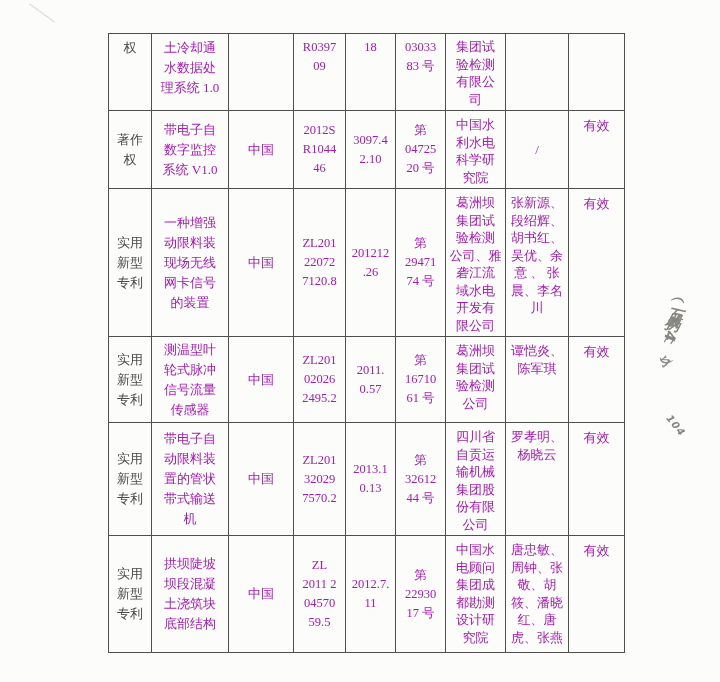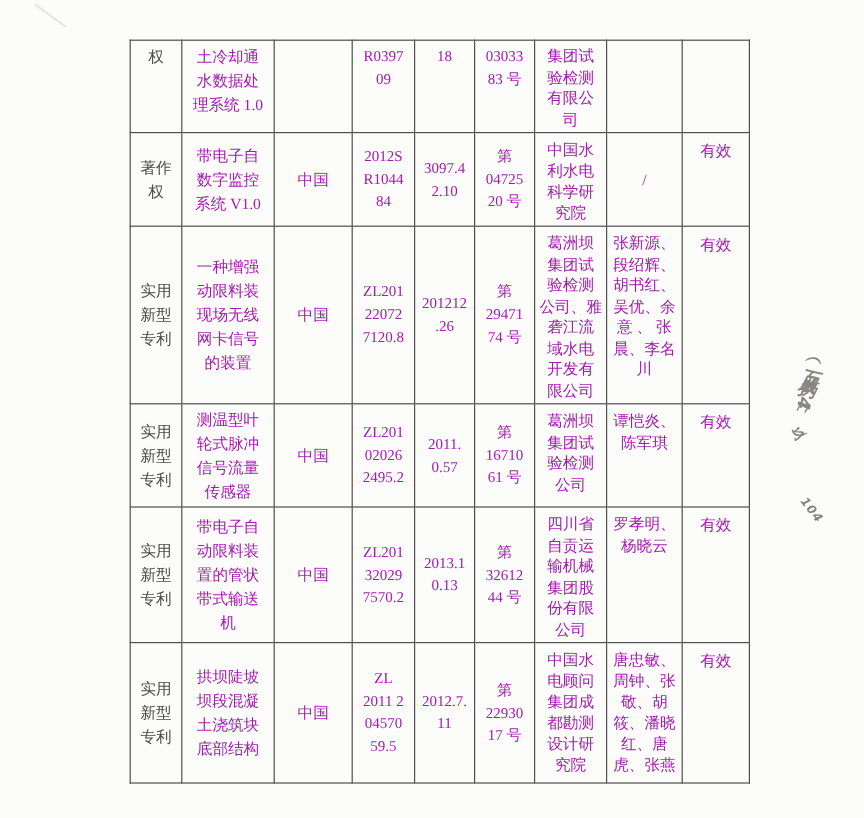--- a/index.html
+++ b/index.html
@@ -103,21 +103,21 @@
       </tr>
       <tr>
         <td>著作
 权</td>
         <td>带电子自
 数字监控
 系统 V1.0</td>
         <td>中国</td>
         <td>2012S
 R1044
-84</td>
+46</td>
         <td>3097.4
 2.10</td>
         <td>第
 04725
 20 号</td>
         <td>中国水
 利水电
 科学研
 究院</td>
         <td class="va-mid">/</td>

